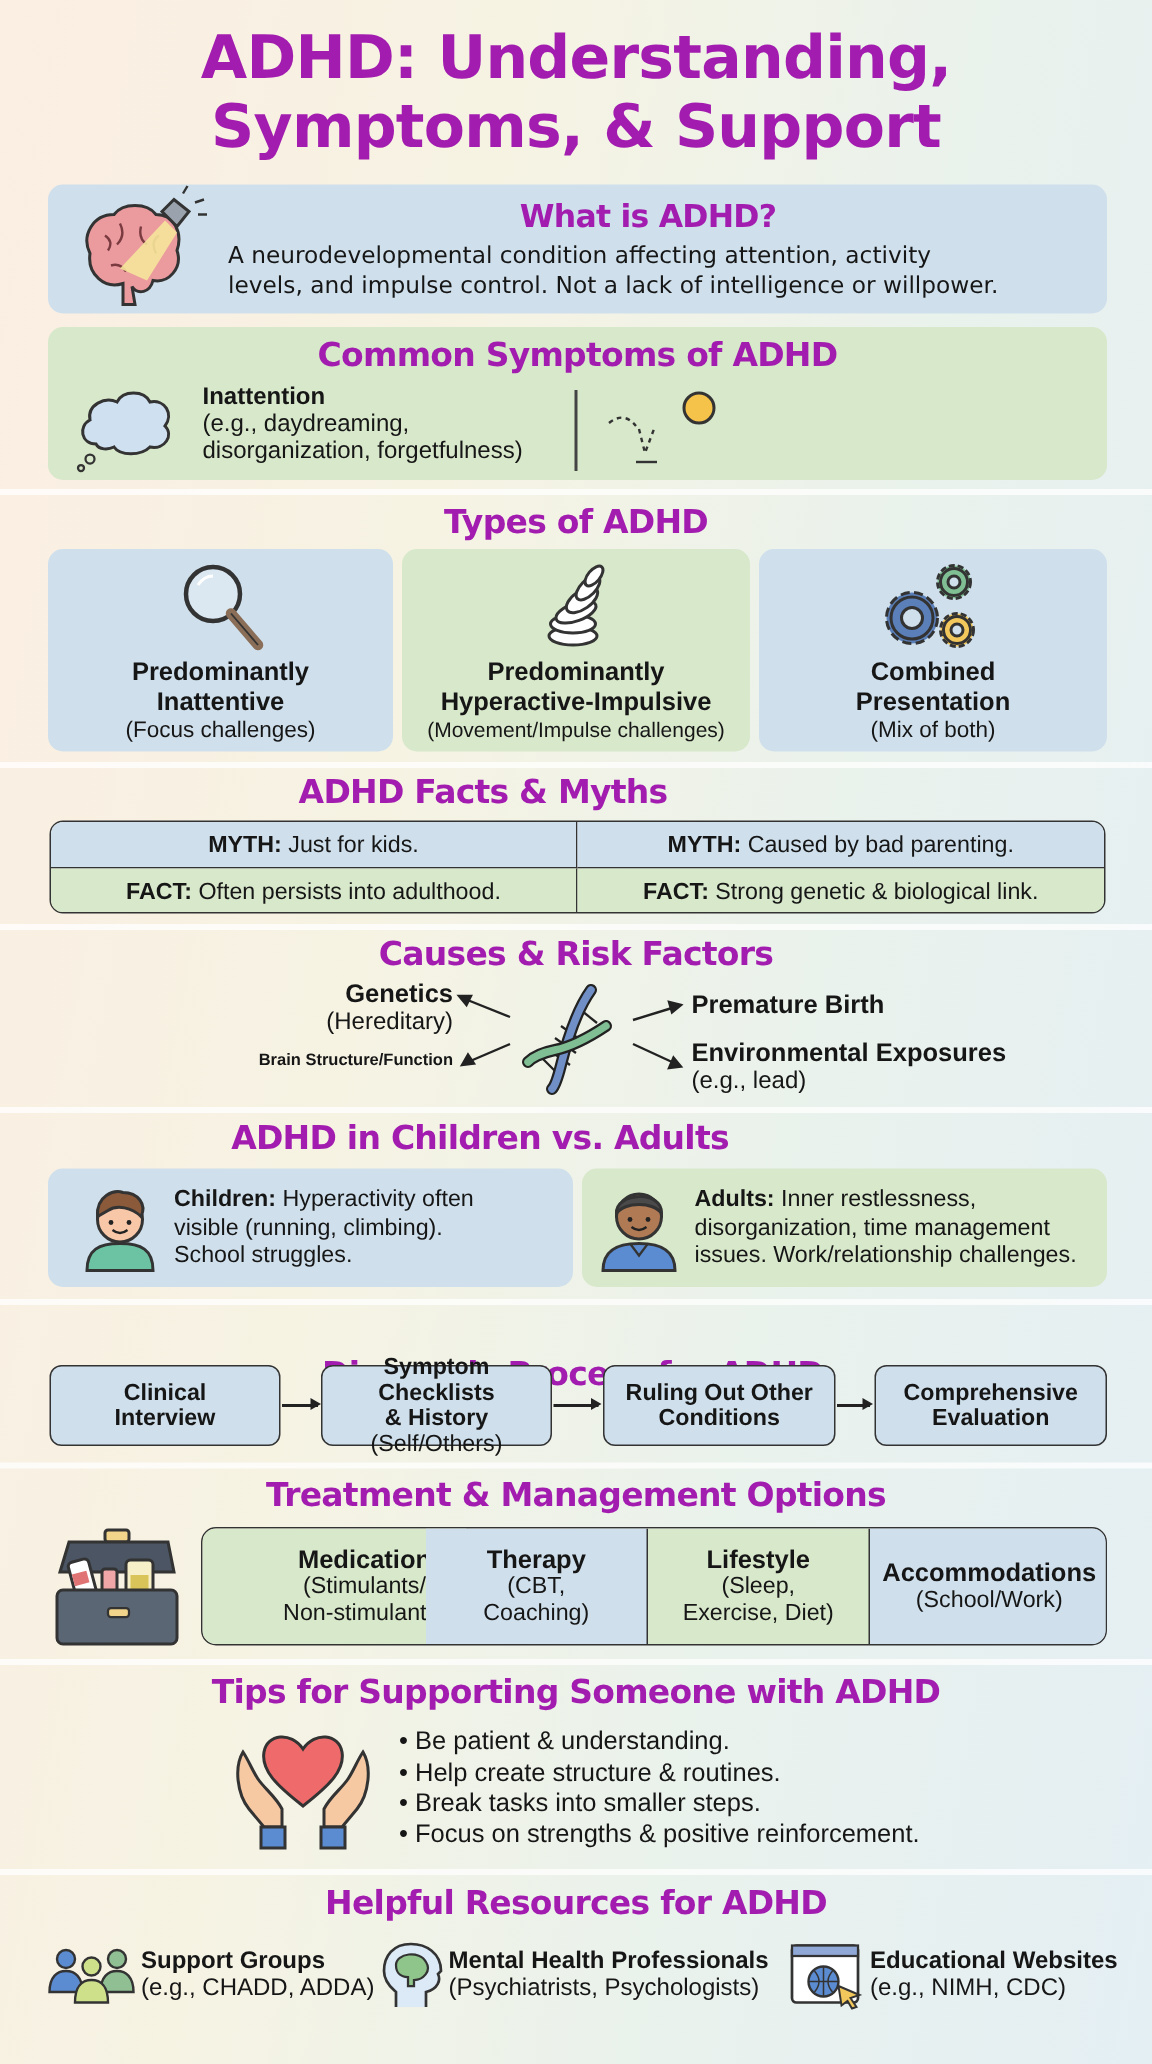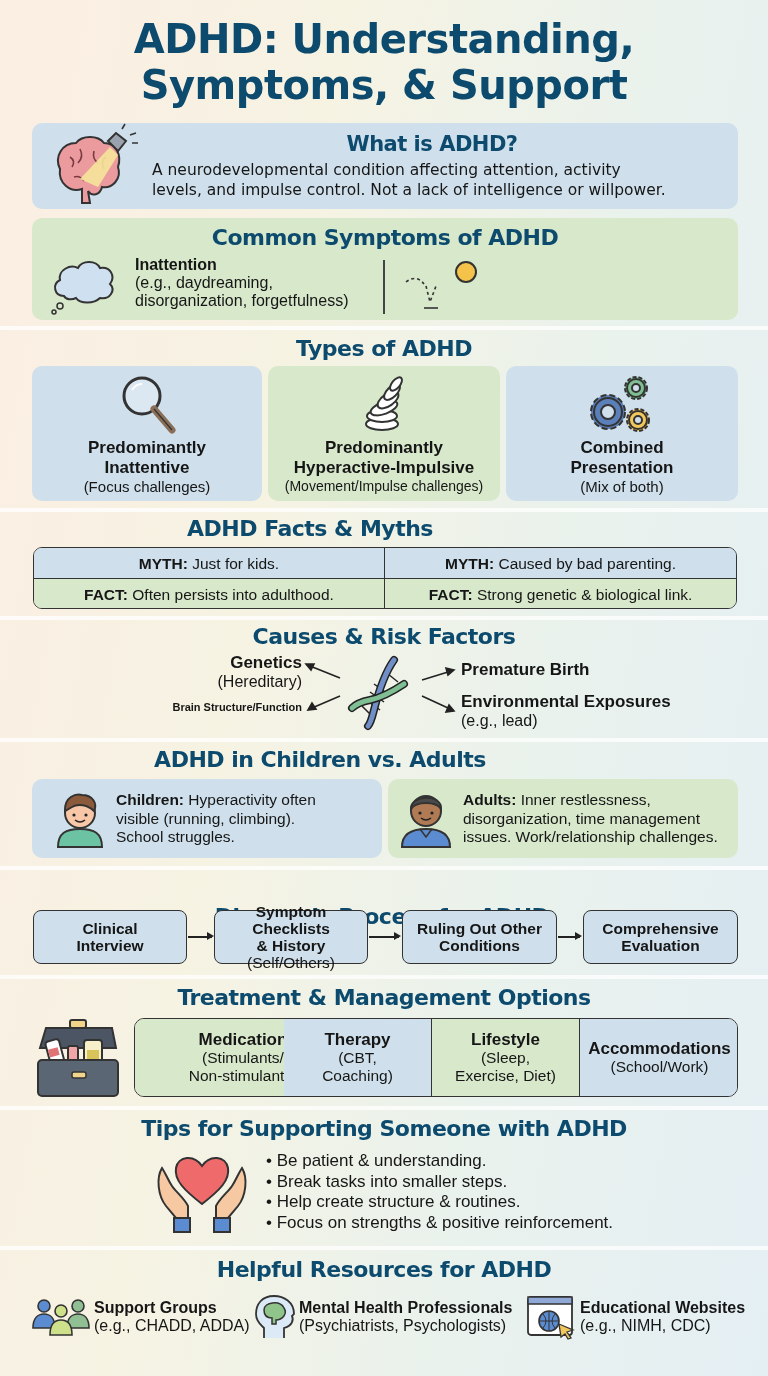--- a/index.html
+++ b/index.html
@@ -1,20 +1,20 @@
 <!DOCTYPE html>
 <html><head>
 <meta charset="utf-8">
 <style>
 *{box-sizing:border-box;margin:0;padding:0}
 html,body{width:768px;height:1376px;overflow:hidden}
 body{font-family:"Liberation Sans",sans-serif;color:#161616;
  background:linear-gradient(100deg,#fbeee2 0%,#f6f3e3 35%,#eaf2ec 65%,#e4eff4 100%);position:relative}
 .sep{position:absolute;left:0;width:768px;height:4px;background:rgba(255,255,255,.75)}
-.h{font-family:"DejaVu Sans",sans-serif;font-weight:bold;text-align:center;letter-spacing:-0.5px;color:#0c4a6e}
+.h{font-family:"DejaVu Sans",sans-serif;font-weight:bold;text-align:center;letter-spacing:-0.5px;color:#a21caf}
 .title{position:absolute;top:16px;left:0;width:768px;font-size:40px;line-height:46px}
 .box{position:absolute;border-radius:10px}
 .blue{background:#cfe0ec}
 .green{background:#d8e8cb}
 .secH{font-size:22px;line-height:28px}
 b{font-weight:bold}
 .bold{font-weight:bold}
 .c{text-align:center}
 svg{position:absolute;overflow:visible}
 .tbl{position:absolute;left:33px;top:547px;width:704px;height:62px;border:1.5px solid #333;border-radius:9px;overflow:hidden}
@@ -120,21 +120,21 @@
   </svg>
   <div class="c" style="position:absolute;left:0;top:72px;width:232px;font-size:17px;line-height:19.5px;">
     <div class="bold">Combined</div>
     <div class="bold">Presentation</div>
     <div style="font-size:15px">(Mix of both)</div>
   </div>
 </div>
 
 <div class="sep" style="top:508px"></div>
 
-<div class="h secH" style="position:absolute;left:0;top:515px;width:620px;">ADHD Facts &amp; Myths</div>
+<div class="h secH" style="position:absolute;left:12px;top:515px;width:620px;">ADHD Facts &amp; Myths</div>
 <div class="tbl">
   <div class="cell" style="left:0;top:0;background:#cfe0ec;border-right:1.3px solid #333;border-bottom:1.3px solid #333;">
     <b>MYTH:</b><span> Just for kids.</span>
   </div>
   <div class="cell" style="left:50%;top:0;background:#cfe0ec;border-bottom:1.3px solid #333;">
     <b>MYTH:</b><span> Caused by bad parenting.</span>
   </div>
   <div class="cell" style="left:0;top:31px;background:#d8e8cb;border-right:1.3px solid #333;">
     <b>FACT:</b><span> Often persists into adulthood.</span>
   </div>
@@ -282,22 +282,22 @@
 <div class="h secH" style="position:absolute;left:0;top:1115px;width:768px;">Tips for Supporting Someone with ADHD</div>
 <svg style="left:154px;top:1148px" width="96" height="86" viewBox="0 0 96 86">
   <path d="M48 56 C30 42 20 32 22 20 C24 8 40 6 48 18 C56 6 72 8 74 20 C76 32 66 42 48 56Z" fill="#ef6b6b" stroke="#333" stroke-width="2"></path>
   <path d="M8 20 C2 30 4 48 12 58 L22 70 L34 70 L34 58 C30 50 22 44 18 38 C14 32 12 26 8 20Z" fill="#f6c9a3" stroke="#333" stroke-width="2"></path>
   <path d="M88 20 C94 30 92 48 84 58 L74 70 L62 70 L62 58 C66 50 74 44 78 38 C82 32 84 26 88 20Z" fill="#f6c9a3" stroke="#333" stroke-width="2"></path>
   <rect x="20" y="70" width="16" height="14" fill="#5b8bd0" stroke="#333" stroke-width="2"></rect>
   <rect x="60" y="70" width="16" height="14" fill="#5b8bd0" stroke="#333" stroke-width="2"></rect>
 </svg>
 <ul class="tips" style="position:absolute;left:266px;top:1151px;">
   <li>• Be patient &amp; understanding.</li>
+  <li>• Help create structure &amp; routines.</li>
   <li>• Break tasks into smaller steps.</li>
-  <li>• Help create structure &amp; routines.</li>
   <li>• Focus on strengths &amp; positive reinforcement.</li>
 </ul>
 
 <div class="sep" style="top:1246px"></div>
 
 <div class="h secH" style="position:absolute;left:0;top:1256px;width:768px;">Helpful Resources for ADHD</div>
 <svg style="left:32px;top:1298px" width="58" height="38" viewBox="0 0 58 38">
   <circle cx="12" cy="8" r="6" fill="#5b8bd0" stroke="#333" stroke-width="1.6"></circle>
   <path d="M1 30 C1 20 6 16 12 16 C18 16 23 20 23 30Z" fill="#5b8bd0" stroke="#333" stroke-width="1.6"></path>
   <circle cx="46" cy="8" r="6" fill="#8fbf93" stroke="#333" stroke-width="1.6"></circle>

